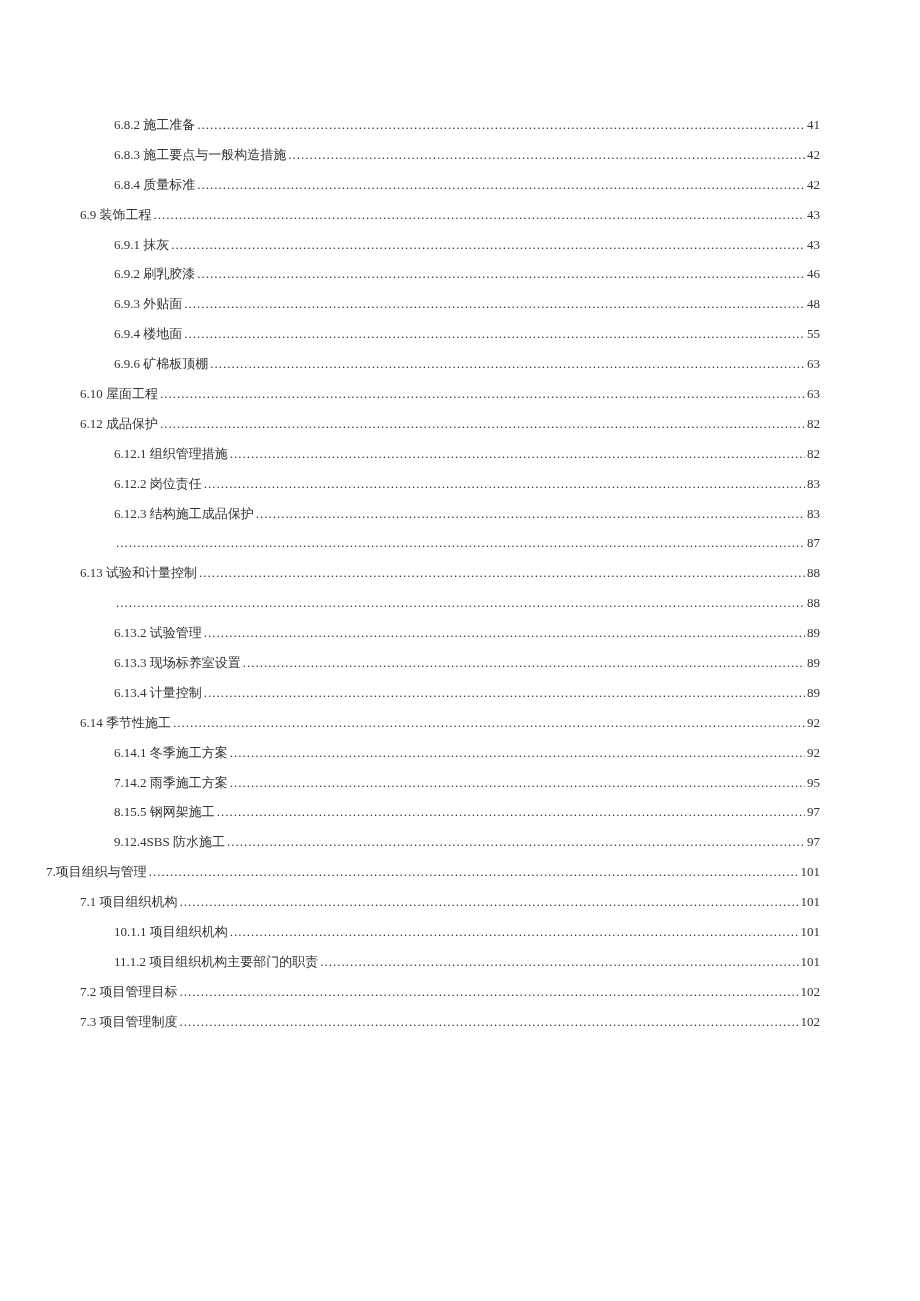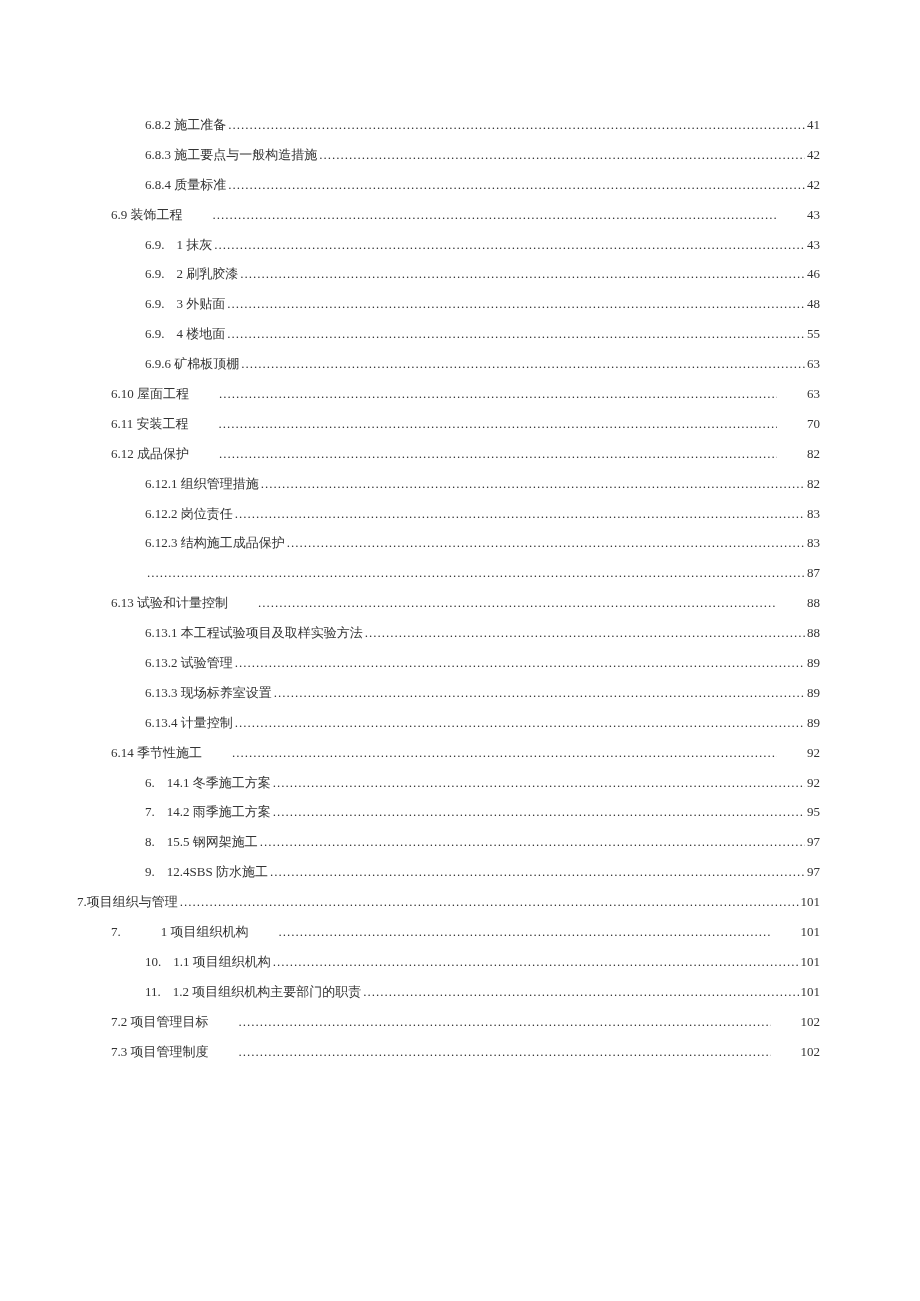--- a/index.html
+++ b/index.html
@@ -4,48 +4,48 @@
   <style>
     * { margin: 0; padding: 0; box-sizing: border-box; }
     body {
       background: #fff;
       width: 920px;
       height: 1301px;
       font-family: "SimSun", "宋体", serif;
       position: relative;
     }
     .page {
-      padding: 110px 100px 100px 77px;
+      padding: 110px 100px 100px 46px;
       text-align: center;
     }
     .toc-row {
       display: flex;
       align-items: baseline;
       font-size: 13px;
       color: #333;
       line-height: 2.3;
       white-space: nowrap;
     }
     .indent-0 { padding-left: 0; }
-    .indent-1 { padding-left: 34px; gap: 28px; }
+    .indent-1 { padding-left: 34px; }
     .indent-2 { padding-left: 68px; }
     .toc-label { flex: 0 0 auto; }
     .toc-dots {
       flex: 1 1 auto;
       overflow: hidden;
       letter-spacing: 1px;
       color: #333;
       margin: 0 2px;
     }
     .toc-dots::after {
       content: "..................................................................................................................................................................................................";
       display: inline-block;
     }
     .toc-page { flex: 0 0 auto; }
-    .prefix { margin-right: 12px; }
+    .prefix { }
   </style>
 </head>
 <body>
 
 <div class="page">
   <div id="toc-container">
       <div class="toc-row indent-2">
         <span class="toc-label">6.8.2 施工准备</span>
         <span class="toc-dots"></span>
         <span class="toc-page">41</span>
@@ -93,25 +93,20 @@
         <span class="toc-label">6.9.6 矿棉板顶棚</span>
         <span class="toc-dots"></span>
         <span class="toc-page">63</span>
       </div>
       <div class="toc-row indent-1">
         <span class="toc-label">6.10 屋面工程</span>
         <span class="toc-dots"></span>
         <span class="toc-page">63</span>
       </div>
       <div class="toc-row indent-1">
-        <span class="toc-label">6.11 安装工程</span>
-        <span class="toc-dots"></span>
-        <span class="toc-page">70</span>
-      </div>
-      <div class="toc-row indent-1">
         <span class="toc-label">6.12 成品保护</span>
         <span class="toc-dots"></span>
         <span class="toc-page">82</span>
       </div>
       <div class="toc-row indent-2">
         <span class="toc-label">6.12.1 组织管理措施</span>
         <span class="toc-dots"></span>
         <span class="toc-page">82</span>
       </div>
       <div class="toc-row indent-2">
@@ -127,21 +122,20 @@
       <div class="toc-row indent-2">
         <span class="toc-dots"></span>
         <span class="toc-page">87</span>
       </div>
       <div class="toc-row indent-1">
         <span class="toc-label">6.13 试验和计量控制</span>
         <span class="toc-dots"></span>
         <span class="toc-page">88</span>
       </div>
       <div class="toc-row indent-2">
-        <span class="toc-label">6.13.1 本工程试验项目及取样实验方法</span>
         <span class="toc-dots"></span>
         <span class="toc-page">88</span>
       </div>
       <div class="toc-row indent-2">
         <span class="toc-label">6.13.2 试验管理</span>
         <span class="toc-dots"></span>
         <span class="toc-page">89</span>
       </div>
       <div class="toc-row indent-2">
         <span class="toc-label">6.13.3 现场标养室设置</span>

